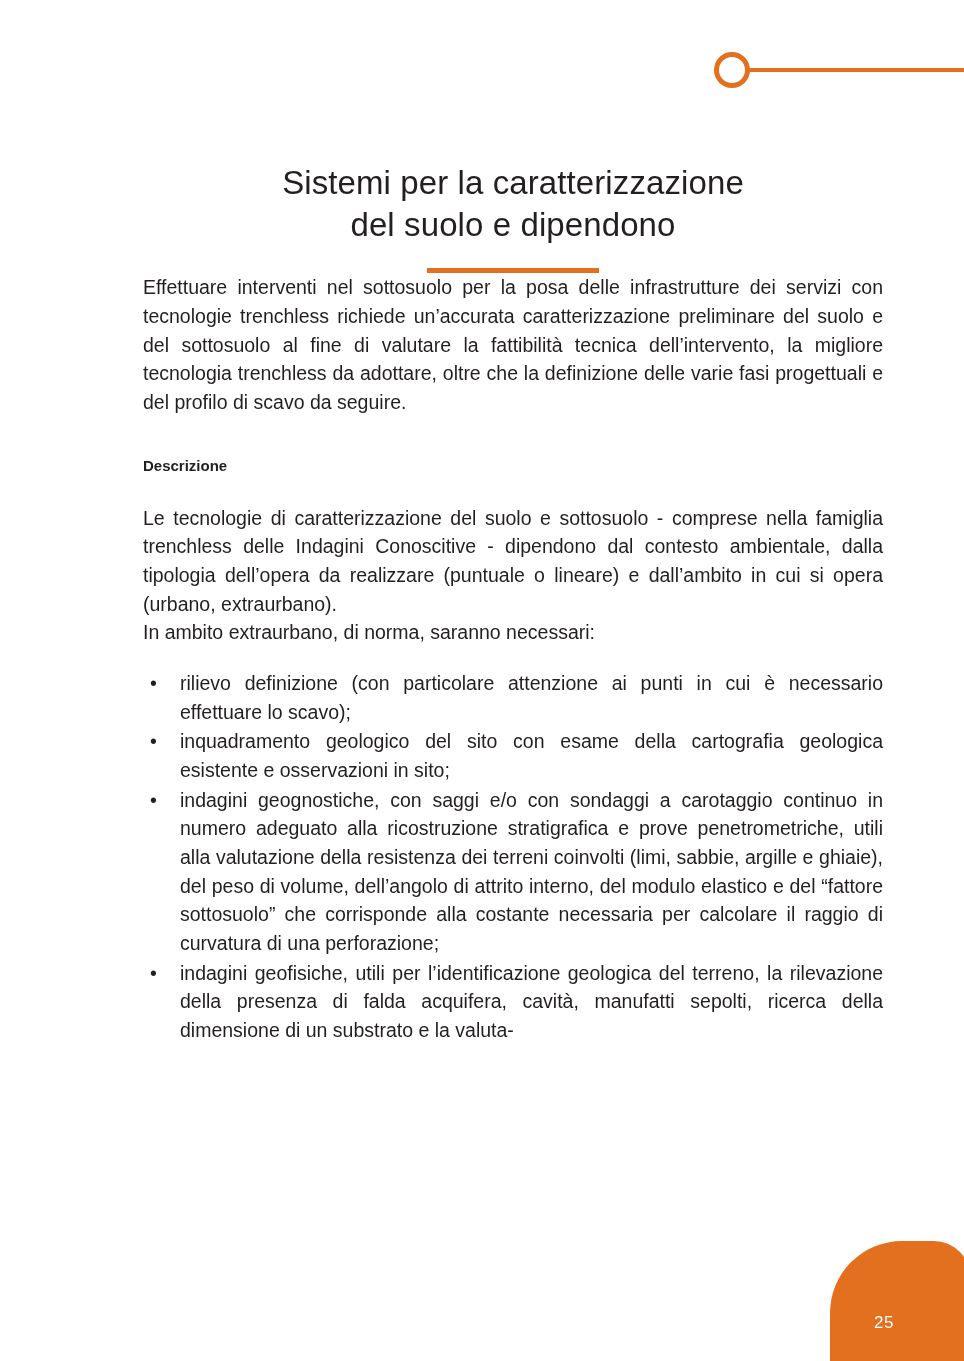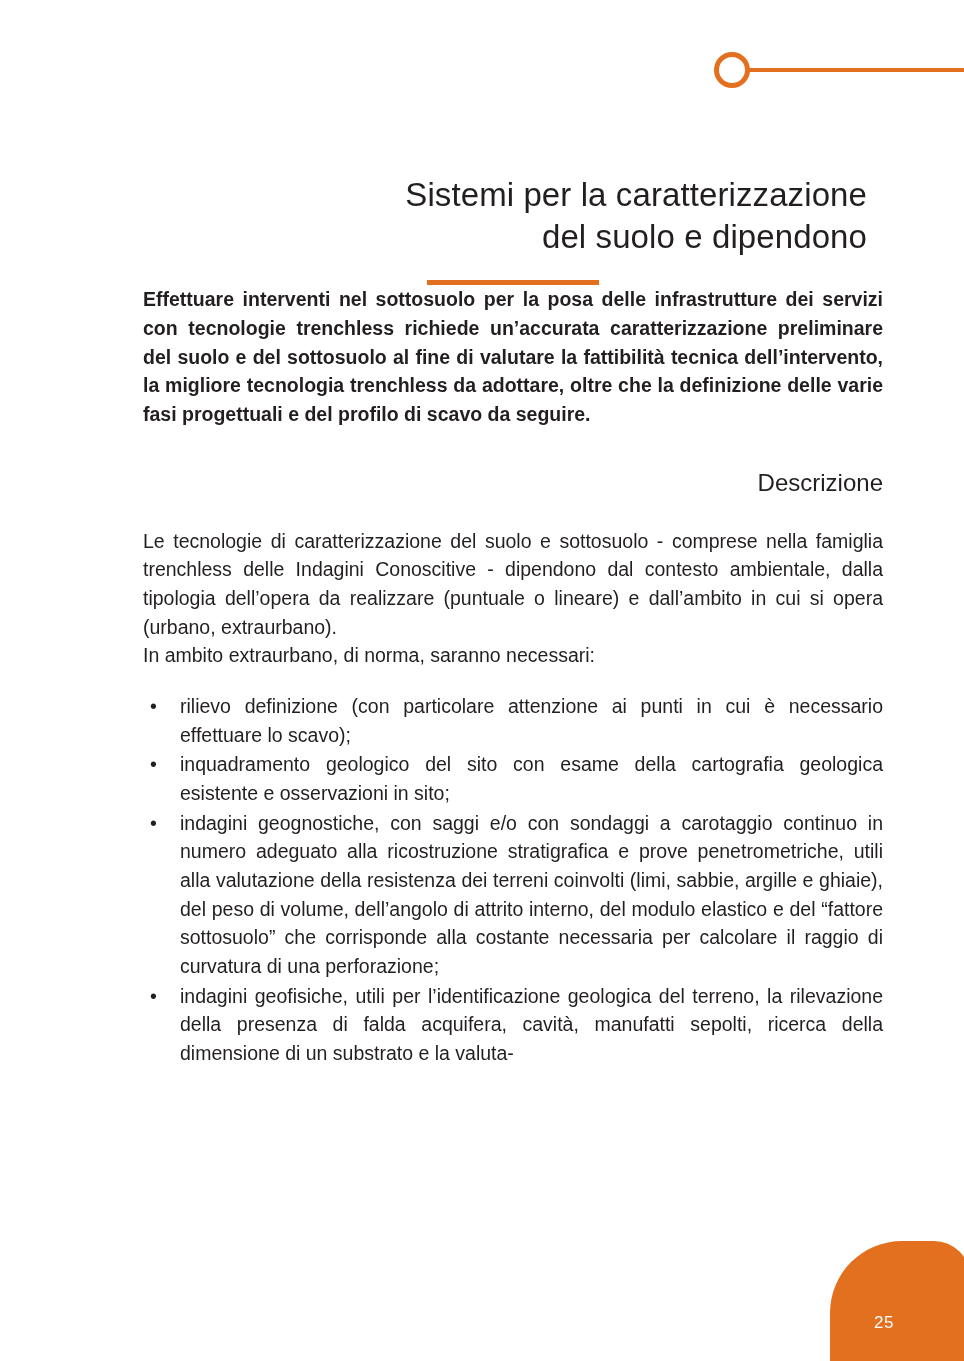--- a/index.html
+++ b/index.html
@@ -66,53 +66,52 @@
 
   
   .page {
     position: absolute;
     left: 143px;
     top: 0;
     width: 740px;
   }
 
   h1.title {
-    margin: 16px;
+    margin: 4px;
     padding-top: 158px;
     font-size: 33px;
     font-weight: 400;
     line-height: 1.28;
-    text-align: right;
+    text-align: center;
     color: #231f20;
     letter-spacing: 0.1px;
   }
   .title-rule {
     width: 172px;
     height: 5px;
     background: #e2701f;
     margin: 22px auto 0 auto;
   }
 
   p.para {
     margin: 0;
     font-size: 19.5px;
     line-height: 1.47;
     text-align: justify;
     color: #231f20;
   }
   .intro {
     margin-top: 78px;
-    font-weight: bold;
   }
 
   h2.section {
     margin: 40px 0 30px 0;
-    font-size: 24px;
-    font-weight: 400;
-    text-align: right;
+    font-size: 15px;
+    font-weight: 700;
+    text-align: left;
     color: #231f20;
   }
 
   .p-desc { margin-bottom: 30px; }
 
   ul.bullets {
     margin: 22px 0 0 0;
     padding: 0;
     list-style: none;
   }

